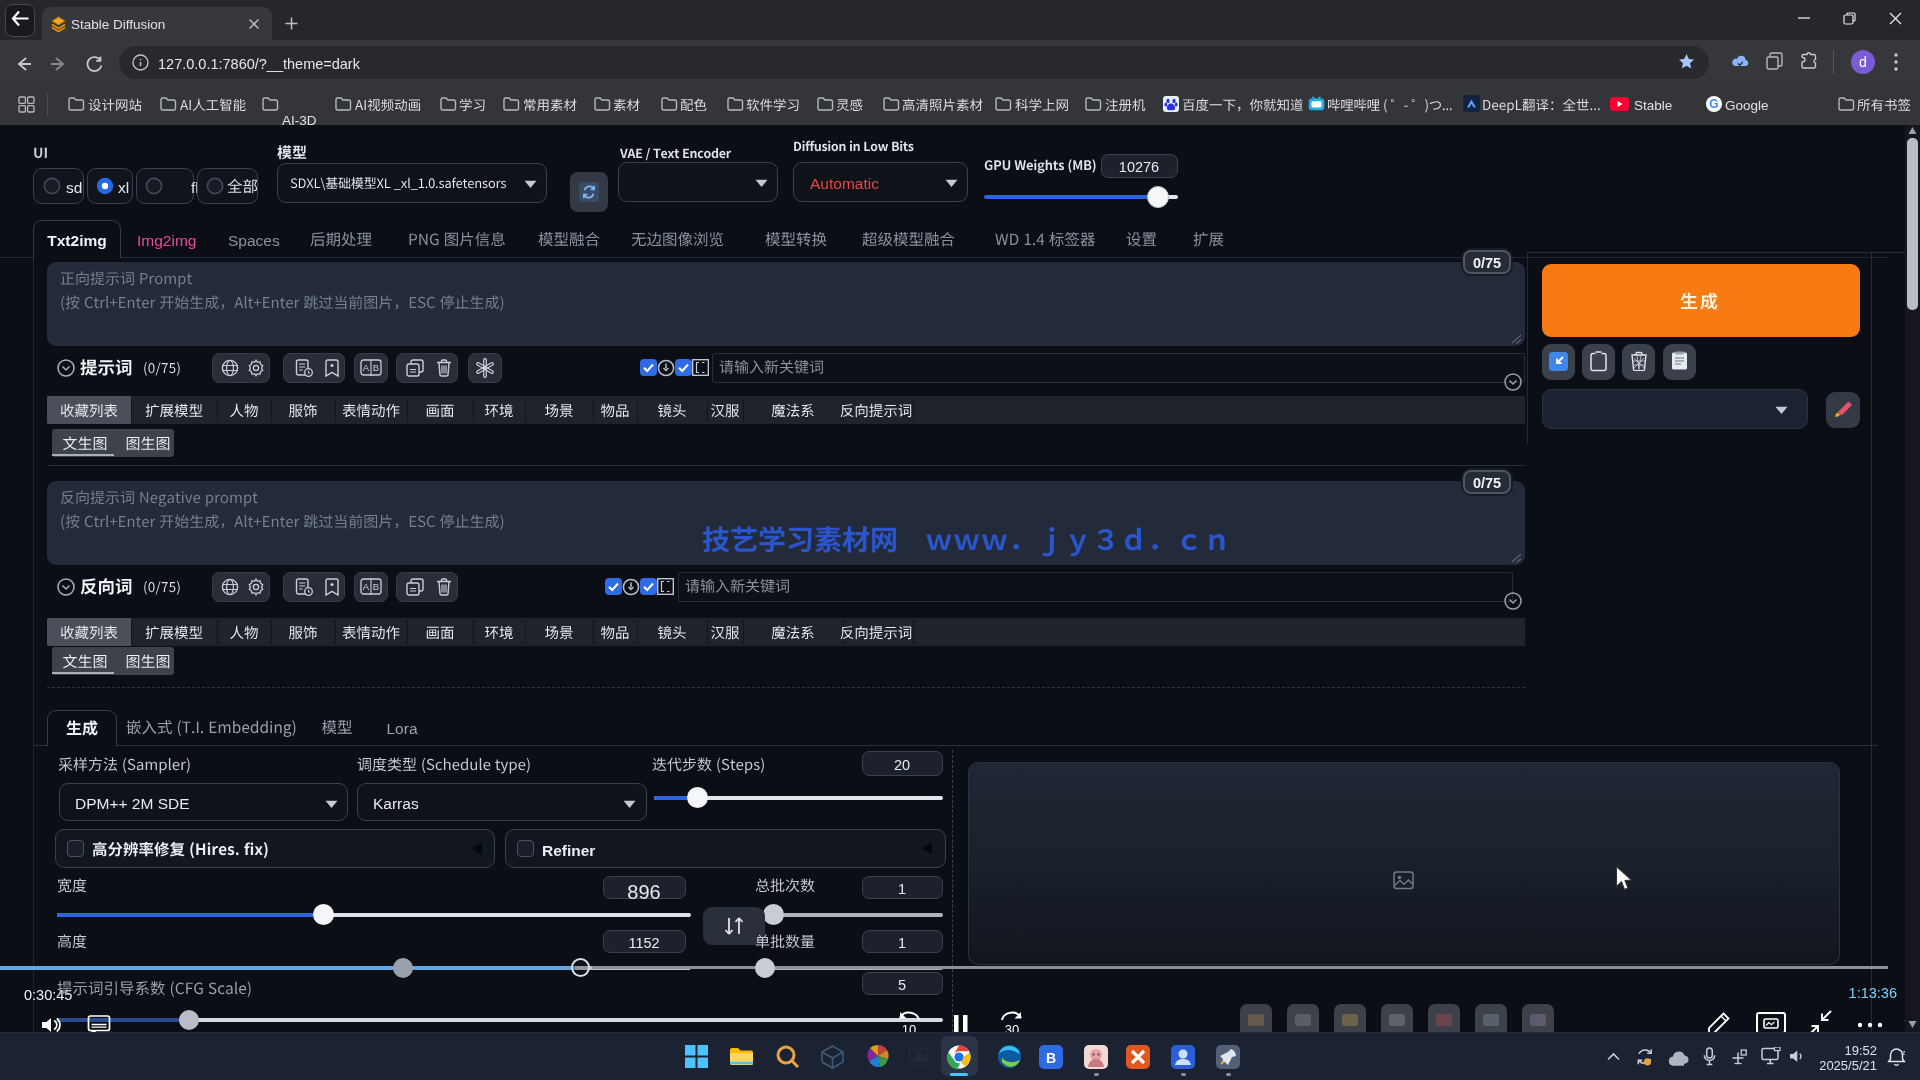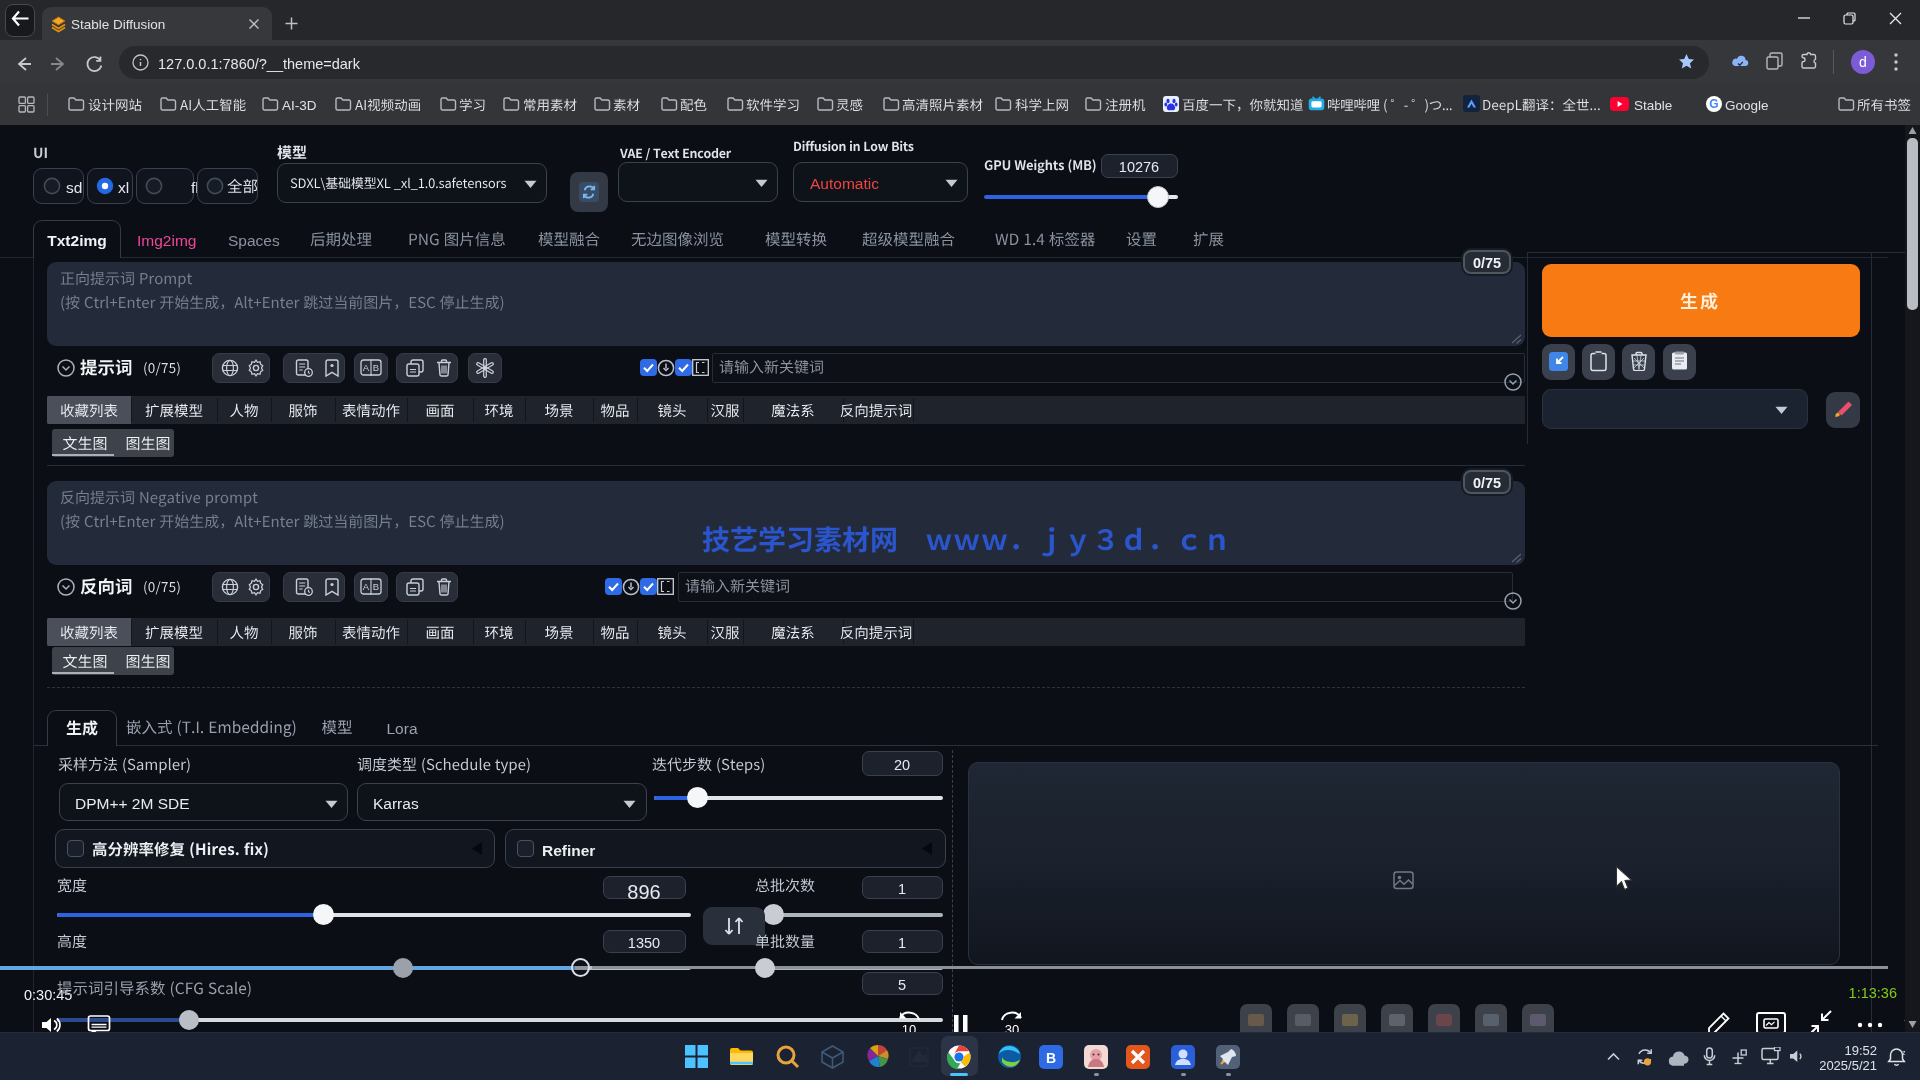--- a/index.html
+++ b/index.html
@@ -75,21 +75,21 @@
 <div class="a" style="left:47px;top:94px;width:1px;height:22px;background:#4a4d52"></div>
 <svg class="a" style="left:68px;top:96px" width="17" height="16" viewBox="0 0 17 16" fill="none">
     <path d="M1 3.5A1.5 1.5 0 0 1 2.5 2h3.6l1.8 2H14a1.5 1.5 0 0 1 1.5 1.5v7A1.5 1.5 0 0 1 14 14H2.5A1.5 1.5 0 0 1 1 12.5Z" stroke="#b5bac1" stroke-width="1.4"></path>
   </svg>
 <svg class="a" style="left:160px;top:96px" width="17" height="16" viewBox="0 0 17 16" fill="none">
     <path d="M1 3.5A1.5 1.5 0 0 1 2.5 2h3.6l1.8 2H14a1.5 1.5 0 0 1 1.5 1.5v7A1.5 1.5 0 0 1 14 14H2.5A1.5 1.5 0 0 1 1 12.5Z" stroke="#b5bac1" stroke-width="1.4"></path>
   </svg>
 <svg class="a" style="left:262px;top:96px" width="17" height="16" viewBox="0 0 17 16" fill="none">
     <path d="M1 3.5A1.5 1.5 0 0 1 2.5 2h3.6l1.8 2H14a1.5 1.5 0 0 1 1.5 1.5v7A1.5 1.5 0 0 1 14 14H2.5A1.5 1.5 0 0 1 1 12.5Z" stroke="#b5bac1" stroke-width="1.4"></path>
   </svg>
-<div class="a" style="left:282px;top:99px;font-size:13.5px;color:#dfe1e5;font-weight:400;line-height:1;white-space:pre;">AI-3D</div>
+<div class="a" style="left:282px;top:114px;font-size:13.5px;color:#dfe1e5;font-weight:400;line-height:1;white-space:pre;">AI-3D</div>
 <svg class="a" style="left:335px;top:96px" width="17" height="16" viewBox="0 0 17 16" fill="none">
     <path d="M1 3.5A1.5 1.5 0 0 1 2.5 2h3.6l1.8 2H14a1.5 1.5 0 0 1 1.5 1.5v7A1.5 1.5 0 0 1 14 14H2.5A1.5 1.5 0 0 1 1 12.5Z" stroke="#b5bac1" stroke-width="1.4"></path>
   </svg>
 <svg class="a" style="left:440px;top:96px" width="17" height="16" viewBox="0 0 17 16" fill="none">
     <path d="M1 3.5A1.5 1.5 0 0 1 2.5 2h3.6l1.8 2H14a1.5 1.5 0 0 1 1.5 1.5v7A1.5 1.5 0 0 1 14 14H2.5A1.5 1.5 0 0 1 1 12.5Z" stroke="#b5bac1" stroke-width="1.4"></path>
   </svg>
 <svg class="a" style="left:503px;top:96px" width="17" height="16" viewBox="0 0 17 16" fill="none">
     <path d="M1 3.5A1.5 1.5 0 0 1 2.5 2h3.6l1.8 2H14a1.5 1.5 0 0 1 1.5 1.5v7A1.5 1.5 0 0 1 14 14H2.5A1.5 1.5 0 0 1 1 12.5Z" stroke="#b5bac1" stroke-width="1.4"></path>
   </svg>
 <svg class="a" style="left:594px;top:96px" width="17" height="16" viewBox="0 0 17 16" fill="none">
@@ -421,21 +421,21 @@
 <div class="a" style="left:862px;top:876px;width:81px;height:23px;background:#1c212c;border:1px solid #39414f;border-radius:7px"></div>
 <div class="a" style="left:902px;transform:translateX(-50%);top:881.5px;font-size:14.5px;color:#e8eaf0;font-weight:400;line-height:1;white-space:pre;">1</div>
 <div class="a" style="left:765px;top:913px;width:178px;height:4px;background:#aeb4bc;border-radius:2px"></div>
 <div class="a" style="left:763px;top:904px;width:21px;height:21px;border-radius:50%;background:#c9cdd3"></div>
 <div class="a" style="left:703px;top:907px;width:62px;height:38px;background:#2a303b;border-radius:9px"></div>
 <svg class="a" style="left:722px;top:915px" width="24" height="22" viewBox="0 0 24 22" fill="none">
     <path d="M7 3v16 M7 19l-3.5-4 M7 19l3.5-4" stroke="#dfe3e9" stroke-width="1.8"></path>
     <path d="M17 19V3 M17 3l-3.5 4 M17 3l3.5 4" stroke="#dfe3e9" stroke-width="1.8"></path>
   </svg>
 <div class="a" style="left:603px;top:930px;width:83px;height:23px;background:#1c212c;border:1px solid #39414f;border-radius:7px"></div>
-<div class="a" style="left:644px;transform:translateX(-50%);top:935.5px;font-size:14.5px;color:#e8eaf0;font-weight:400;line-height:1;white-space:pre;">1350</div>
+<div class="a" style="left:644px;transform:translateX(-50%);top:935.5px;font-size:14.5px;color:#e8eaf0;font-weight:400;line-height:1;white-space:pre;">1152</div>
 <div class="a" style="left:862px;top:930px;width:81px;height:23px;background:#1c212c;border:1px solid #39414f;border-radius:7px"></div>
 <div class="a" style="left:902px;transform:translateX(-50%);top:935.5px;font-size:14.5px;color:#e8eaf0;font-weight:400;line-height:1;white-space:pre;">1</div>
 <div class="a" style="left:57px;top:966px;width:634px;height:4px;background:#b9bfc7;border-radius:2px"></div>
 <div class="a" style="left:57px;top:966px;width:346px;height:4px;background:#2d63e0;border-radius:2px"></div>
 <div class="a" style="left:765px;top:966px;width:178px;height:4px;background:#aeb4bc;border-radius:2px"></div>
 <div class="a" style="left:862px;top:972px;width:81px;height:23px;background:#1c212c;border:1px solid #39414f;border-radius:7px"></div>
 <div class="a" style="left:902px;transform:translateX(-50%);top:977.5px;font-size:14.5px;color:#e8eaf0;font-weight:400;line-height:1;white-space:pre;">5</div>
 <div class="a" style="left:57px;top:1018px;width:886px;height:4px;background:#d6d9de;border-radius:2px"></div>
 <div class="a" style="left:57px;top:1018px;width:132px;height:4px;background:#2b4a8f;border-radius:2px"></div>
 <div class="a" style="left:179px;top:1010px;width:20px;height:20px;border-radius:50%;background:#b9bec6"></div>
@@ -481,21 +481,21 @@
 <svg class="a" style="left:1833px;top:399px" width="21" height="22" viewBox="0 0 21 22" fill="none">
     <path d="M15.5 2.5 19 6 8.5 16.5 5 13Z" fill="#e8506e"></path>
     <path d="M5 13.5c-1.8.4-2.6 2.2-2.8 4.3 2.3.2 4.2-.6 4.8-2.3Z" fill="#f5a623"></path>
   </svg>
 <div class="a" style="left:0px;top:966px;width:575px;height:3.5px;background:#63a5e0"></div>
 <div class="a" style="left:592px;top:966px;width:1296px;height:3px;background:#8b9199"></div>
 <div class="a" style="left:571px;top:958px;width:19px;height:19px;border-radius:50%;border:2.5px solid #d6dde8;background:rgba(20,28,40,0.25)"></div>
 <div class="a" style="left:393px;top:958px;width:20px;height:20px;border-radius:50%;background:#9aa1ab"></div>
 <div class="a" style="left:755px;top:958px;width:20px;height:20px;border-radius:50%;background:#c9cdd3"></div>
 <div class="a" style="left:24px;top:987.5px;font-size:14.5px;color:#f2f3f5;font-weight:400;line-height:1;white-space:pre;">0:30:45</div>
-<div class="a" style="left:1897px;transform:translateX(-100%);top:985.5px;font-size:14.5px;color:#84cc16;font-weight:400;line-height:1;white-space:pre;">1:13:36</div>
+<div class="a" style="left:1897px;transform:translateX(-100%);top:985.5px;font-size:14.5px;color:#7dd3fc;font-weight:400;line-height:1;white-space:pre;">1:13:36</div>
 <svg class="a" style="left:40px;top:1015px" width="22" height="20" viewBox="0 0 22 20" fill="none">
     <path d="M2 7v6h4.5L11 17V3L6.5 7Z" fill="#fff"></path>
     <path d="M14 5.5a5 5 0 0 1 0 9 M16.8 3.5a8.2 8.2 0 0 1 0 13" stroke="#fff" stroke-width="1.6" fill="none"></path>
   </svg>
 <svg class="a" style="left:87px;top:1014px" width="24" height="24" viewBox="0 0 24 24" fill="none">
     <rect x="1.5" y="2" width="21" height="14.5" rx="2" stroke="#fff" stroke-width="1.7" fill="none"></rect>
     <path d="M4.5 16.5v5.5l5.5-5.5" fill="#fff"></path>
     <path d="M4.5 10.5h15 M4.5 13.2h15" stroke="#fff" stroke-width="1.3"></path>
   </svg>
 <svg class="a" style="left:894px;top:1010px" width="30" height="26" viewBox="0 0 30 26" fill="none">

